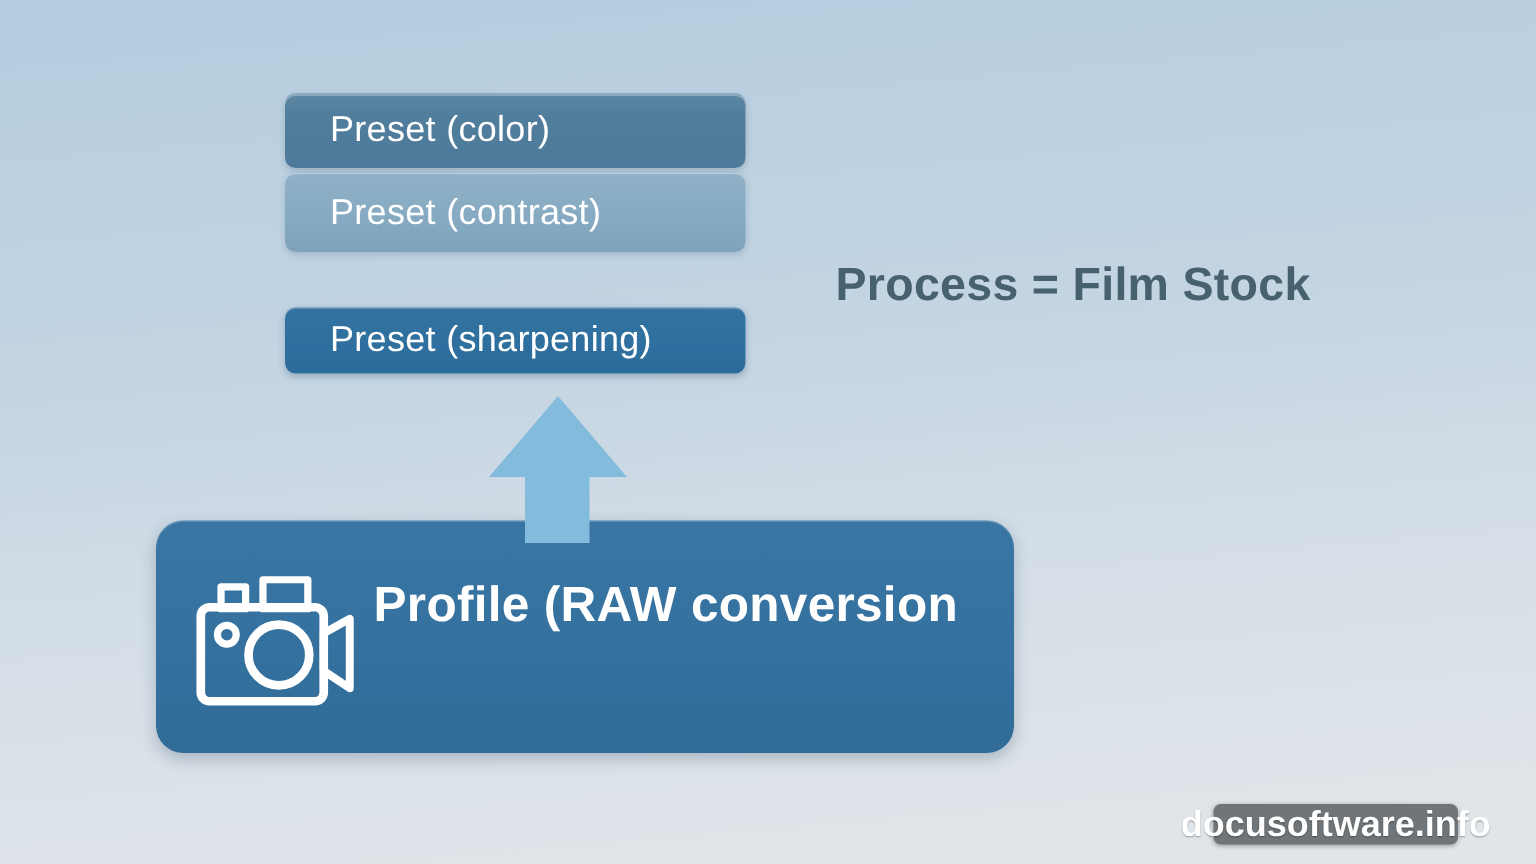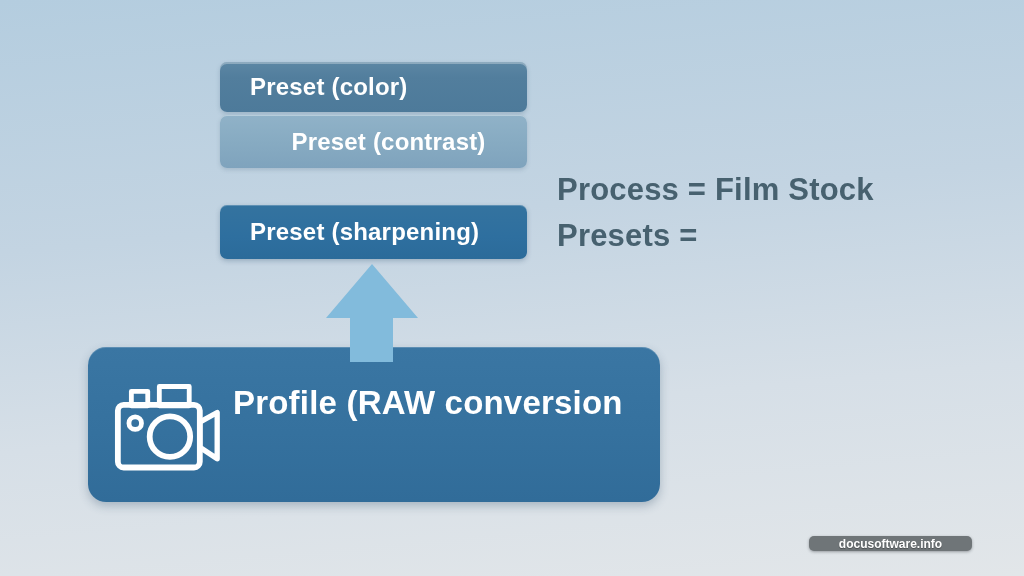--- a/index.html
+++ b/index.html
@@ -10,48 +10,47 @@
   #canvas {
     position: relative;
     width: 1024px;
     height: 576px;
     overflow: hidden;
     background: linear-gradient(175deg, #b4cddf 0%, #c3d4e2 38%, #d6dfe7 68%, #e2e6e9 100%);
   }
 
   .preset-box {
     position: absolute;
-    left: 220px;
+    left: 190px;
     width: 307px;
     border-radius: 7px;
     display: flex;
     align-items: center;
     padding-left: 30px;
     box-sizing: border-box;
     color: #ffffff;
-    font-weight: bold;
+    font-weight: normal;
     font-size: 24px;
     letter-spacing: 0.2px;
   }
   .preset-color {
     top: 62px;
     height: 50px;
     background: linear-gradient(180deg, #5c87a4 0%, #527e9d 30%, #4d7a9a 100%);
     box-shadow: inset 0 2px 0 rgba(255,255,255,0.30), 0 2px 4px rgba(60,90,115,0.25);
   }
   .preset-contrast {
     top: 115px;
     height: 53px;
     background: linear-gradient(180deg, #90b2c8 0%, #87abc2 50%, #7fa3bd 100%);
     box-shadow: inset 0 1px 0 rgba(255,255,255,0.35), 0 2px 4px rgba(60,90,115,0.20);
-    justify-content: center;
   }
   .preset-sharpening {
     top: 205px;
-    height: 54px;
+    height: 44px;
     background: linear-gradient(180deg, #34739f 0%, #2e6f9f 60%, #2b6b9a 100%);
     box-shadow: inset 0 1px 0 rgba(255,255,255,0.22), 0 2px 5px rgba(45,80,110,0.30);
   }
 
   .annotation {
     position: absolute;
     left: 557px;
     top: 167px;
     color: #47616f;
     font-weight: bold;
@@ -64,21 +63,21 @@
     position: absolute;
     left: 322px;
     top: 262px;
     width: 100px;
     height: 102px;
     z-index: 3;
   }
 
   .profile-box {
     position: absolute;
-    left: 88px;
+    left: 104px;
     top: 347px;
     width: 572px;
     height: 155px;
     background: linear-gradient(180deg, #3a76a3 0%, #35719e 55%, #316c99 100%);
     border-radius: 18px;
     box-shadow: inset 0 1px 0 rgba(255,255,255,0.18), 0 4px 10px rgba(50,80,105,0.30);
     z-index: 2;
     display: flex;
     align-items: center;
   }
@@ -98,30 +97,30 @@
     font-size: 33px;
     line-height: 44px;
     letter-spacing: 0.2px;
   }
 
   .watermark {
     position: absolute;
     left: 809px;
     top: 536px;
     width: 163px;
-    height: 15px;
+    height: 27px;
     background: #6f7578;
     border-radius: 5px;
     box-shadow: 0 1px 3px rgba(60,65,70,0.45);
     display: flex;
     align-items: center;
     justify-content: center;
     color: #ffffff;
     font-weight: bold;
-    font-size: 12px;
+    font-size: 24px;
     text-shadow: 0 1px 1px rgba(0,0,0,0.35);
     z-index: 4;
   }
 </style>
 </head>
 <body>
 
 <div id="canvas">
 
   <div class="preset-box preset-color">
@@ -131,21 +130,20 @@
   <div class="preset-box preset-contrast">
     <span>Preset (contrast)</span>
   </div>
 
   <div class="preset-box preset-sharpening">
     <span>Preset (sharpening)</span>
   </div>
 
   <div class="annotation">
     <div>Process = Film Stock</div>
-    <div>Presets =</div>
   </div>
 
   <svg class="up-arrow" viewBox="0 0 100 102" xmlns="http://www.w3.org/2000/svg">
     <polygon points="50,2 96,56 71,56 71,100 28,100 28,56 4,56" fill="#82bbdc"></polygon>
   </svg>
 
   <div class="profile-box">
     <div class="profile-icon-wrap">
       <svg viewBox="0 0 112 92" width="108" height="90" xmlns="http://www.w3.org/2000/svg" fill="none" stroke="#ffffff" stroke-linejoin="round" stroke-linecap="round">
         <rect x="18" y="9" width="17" height="15" stroke-width="5"></rect>

